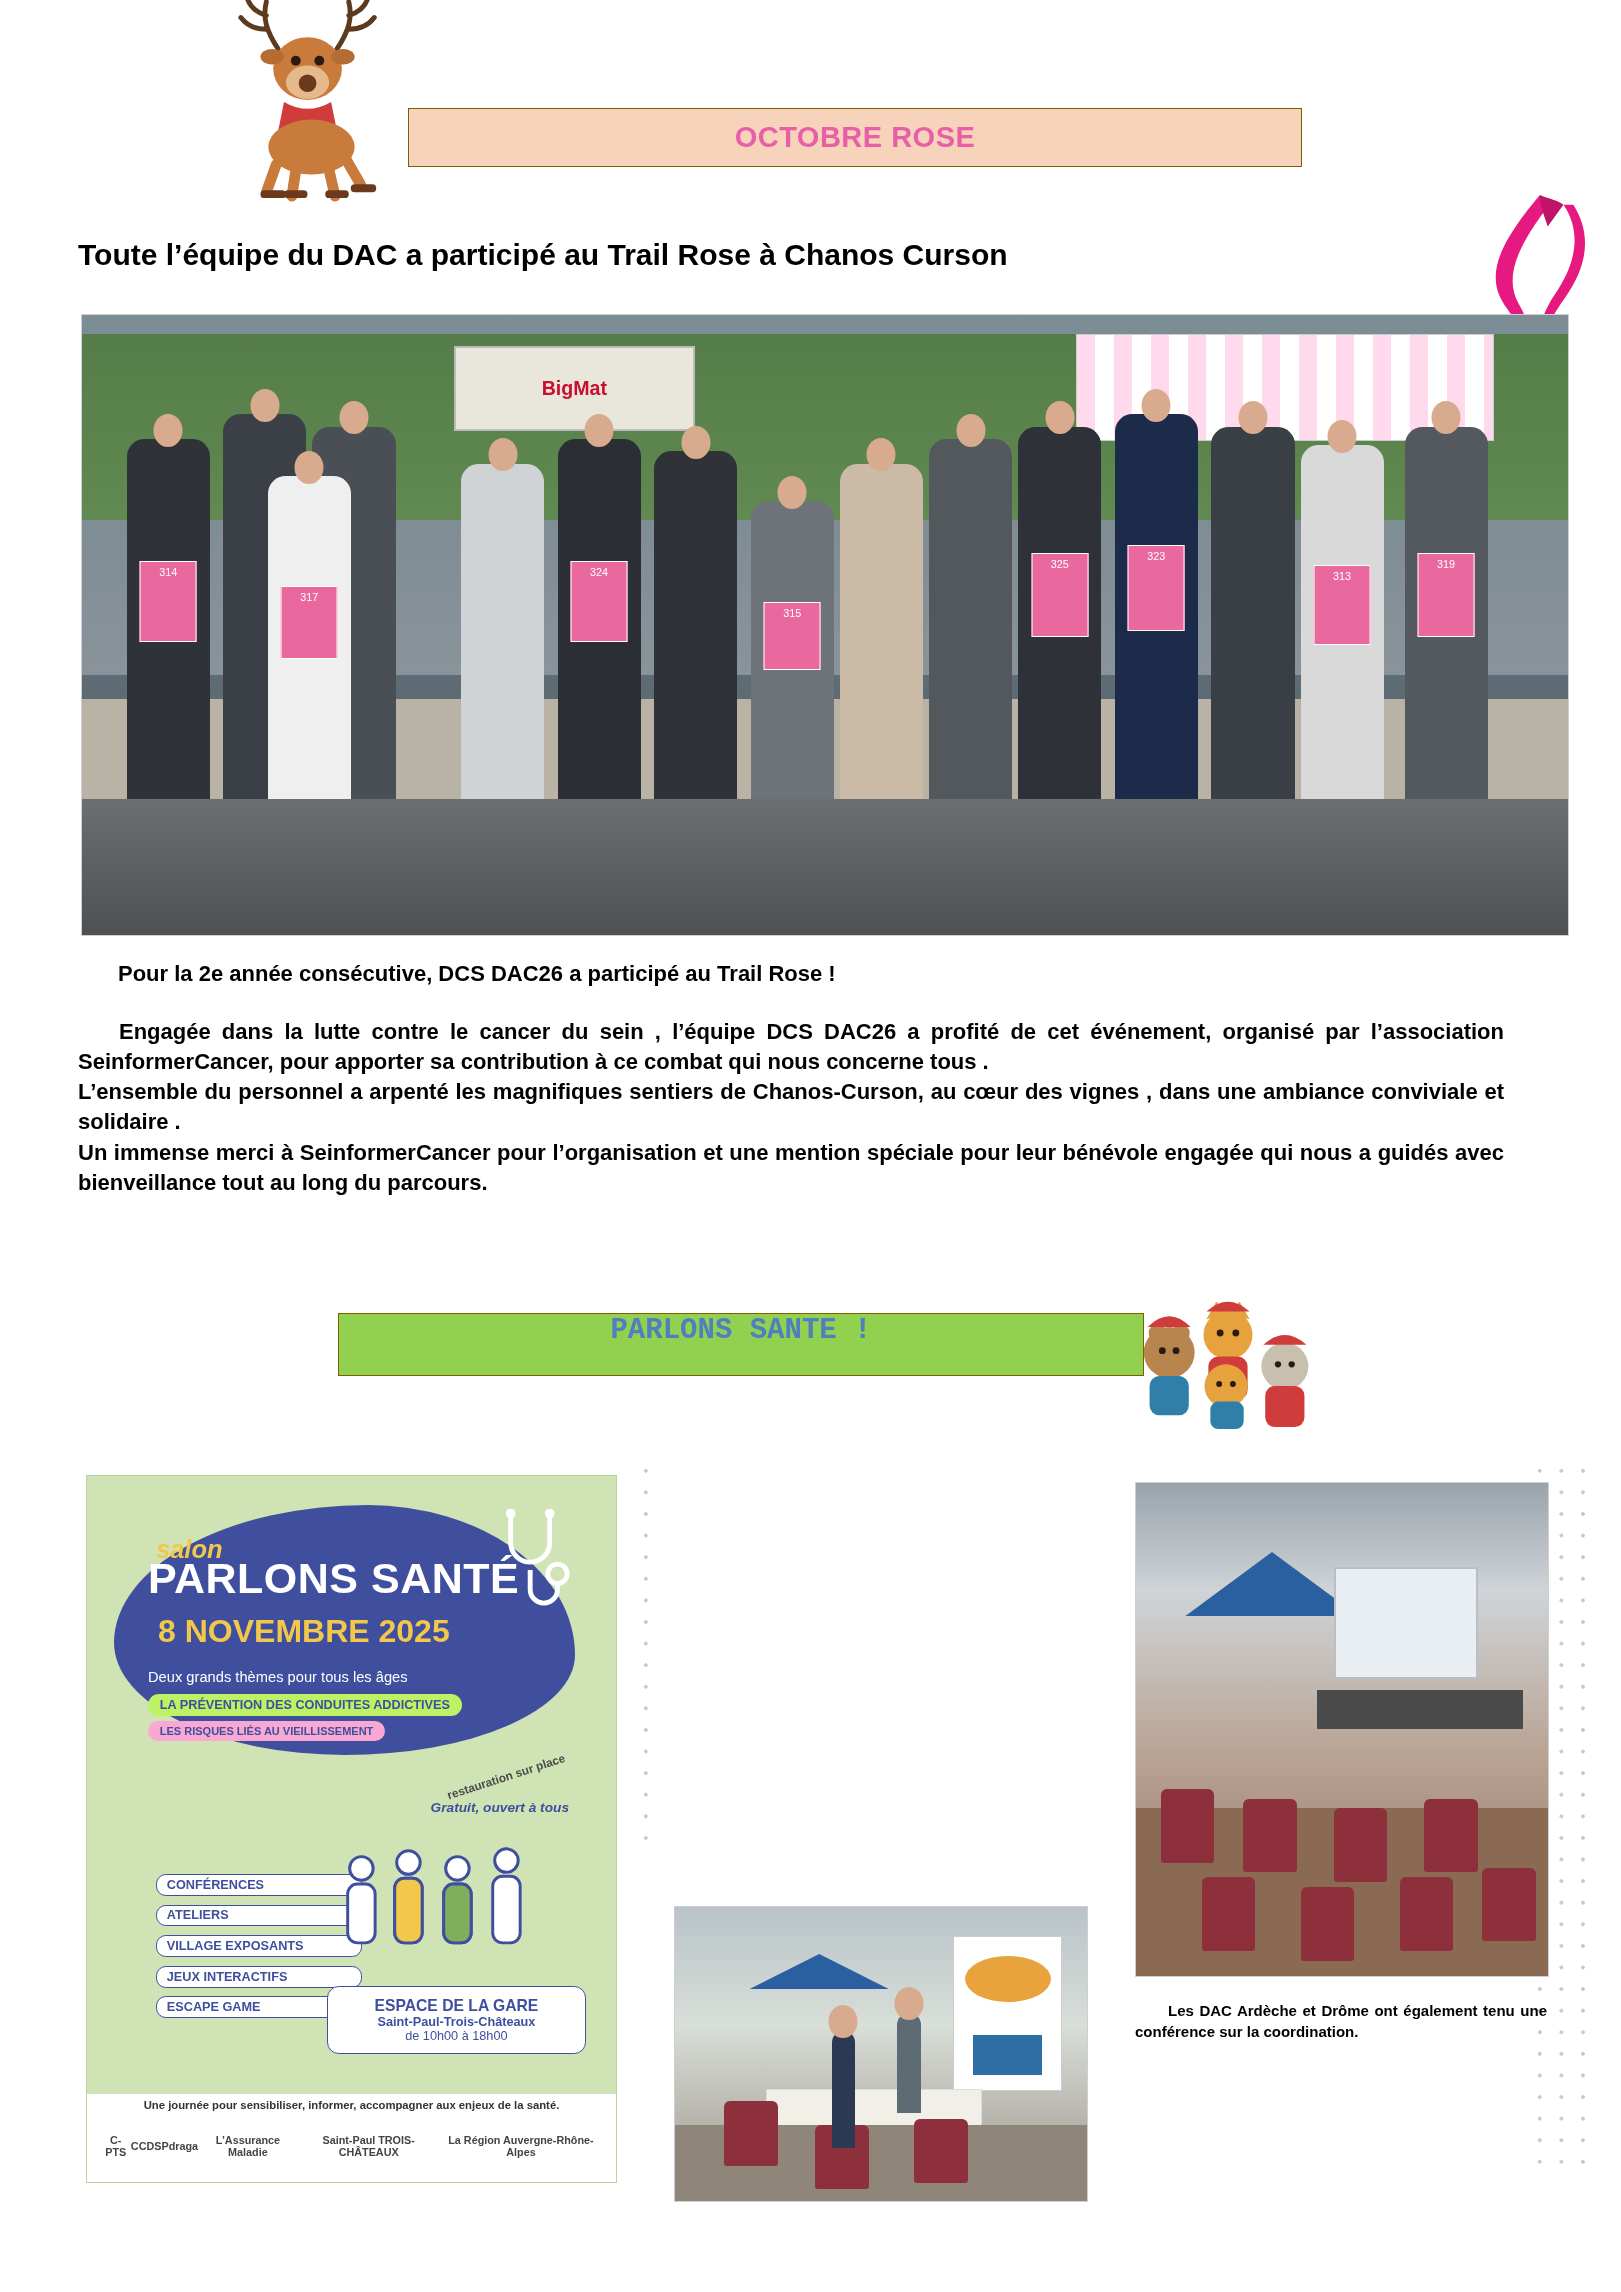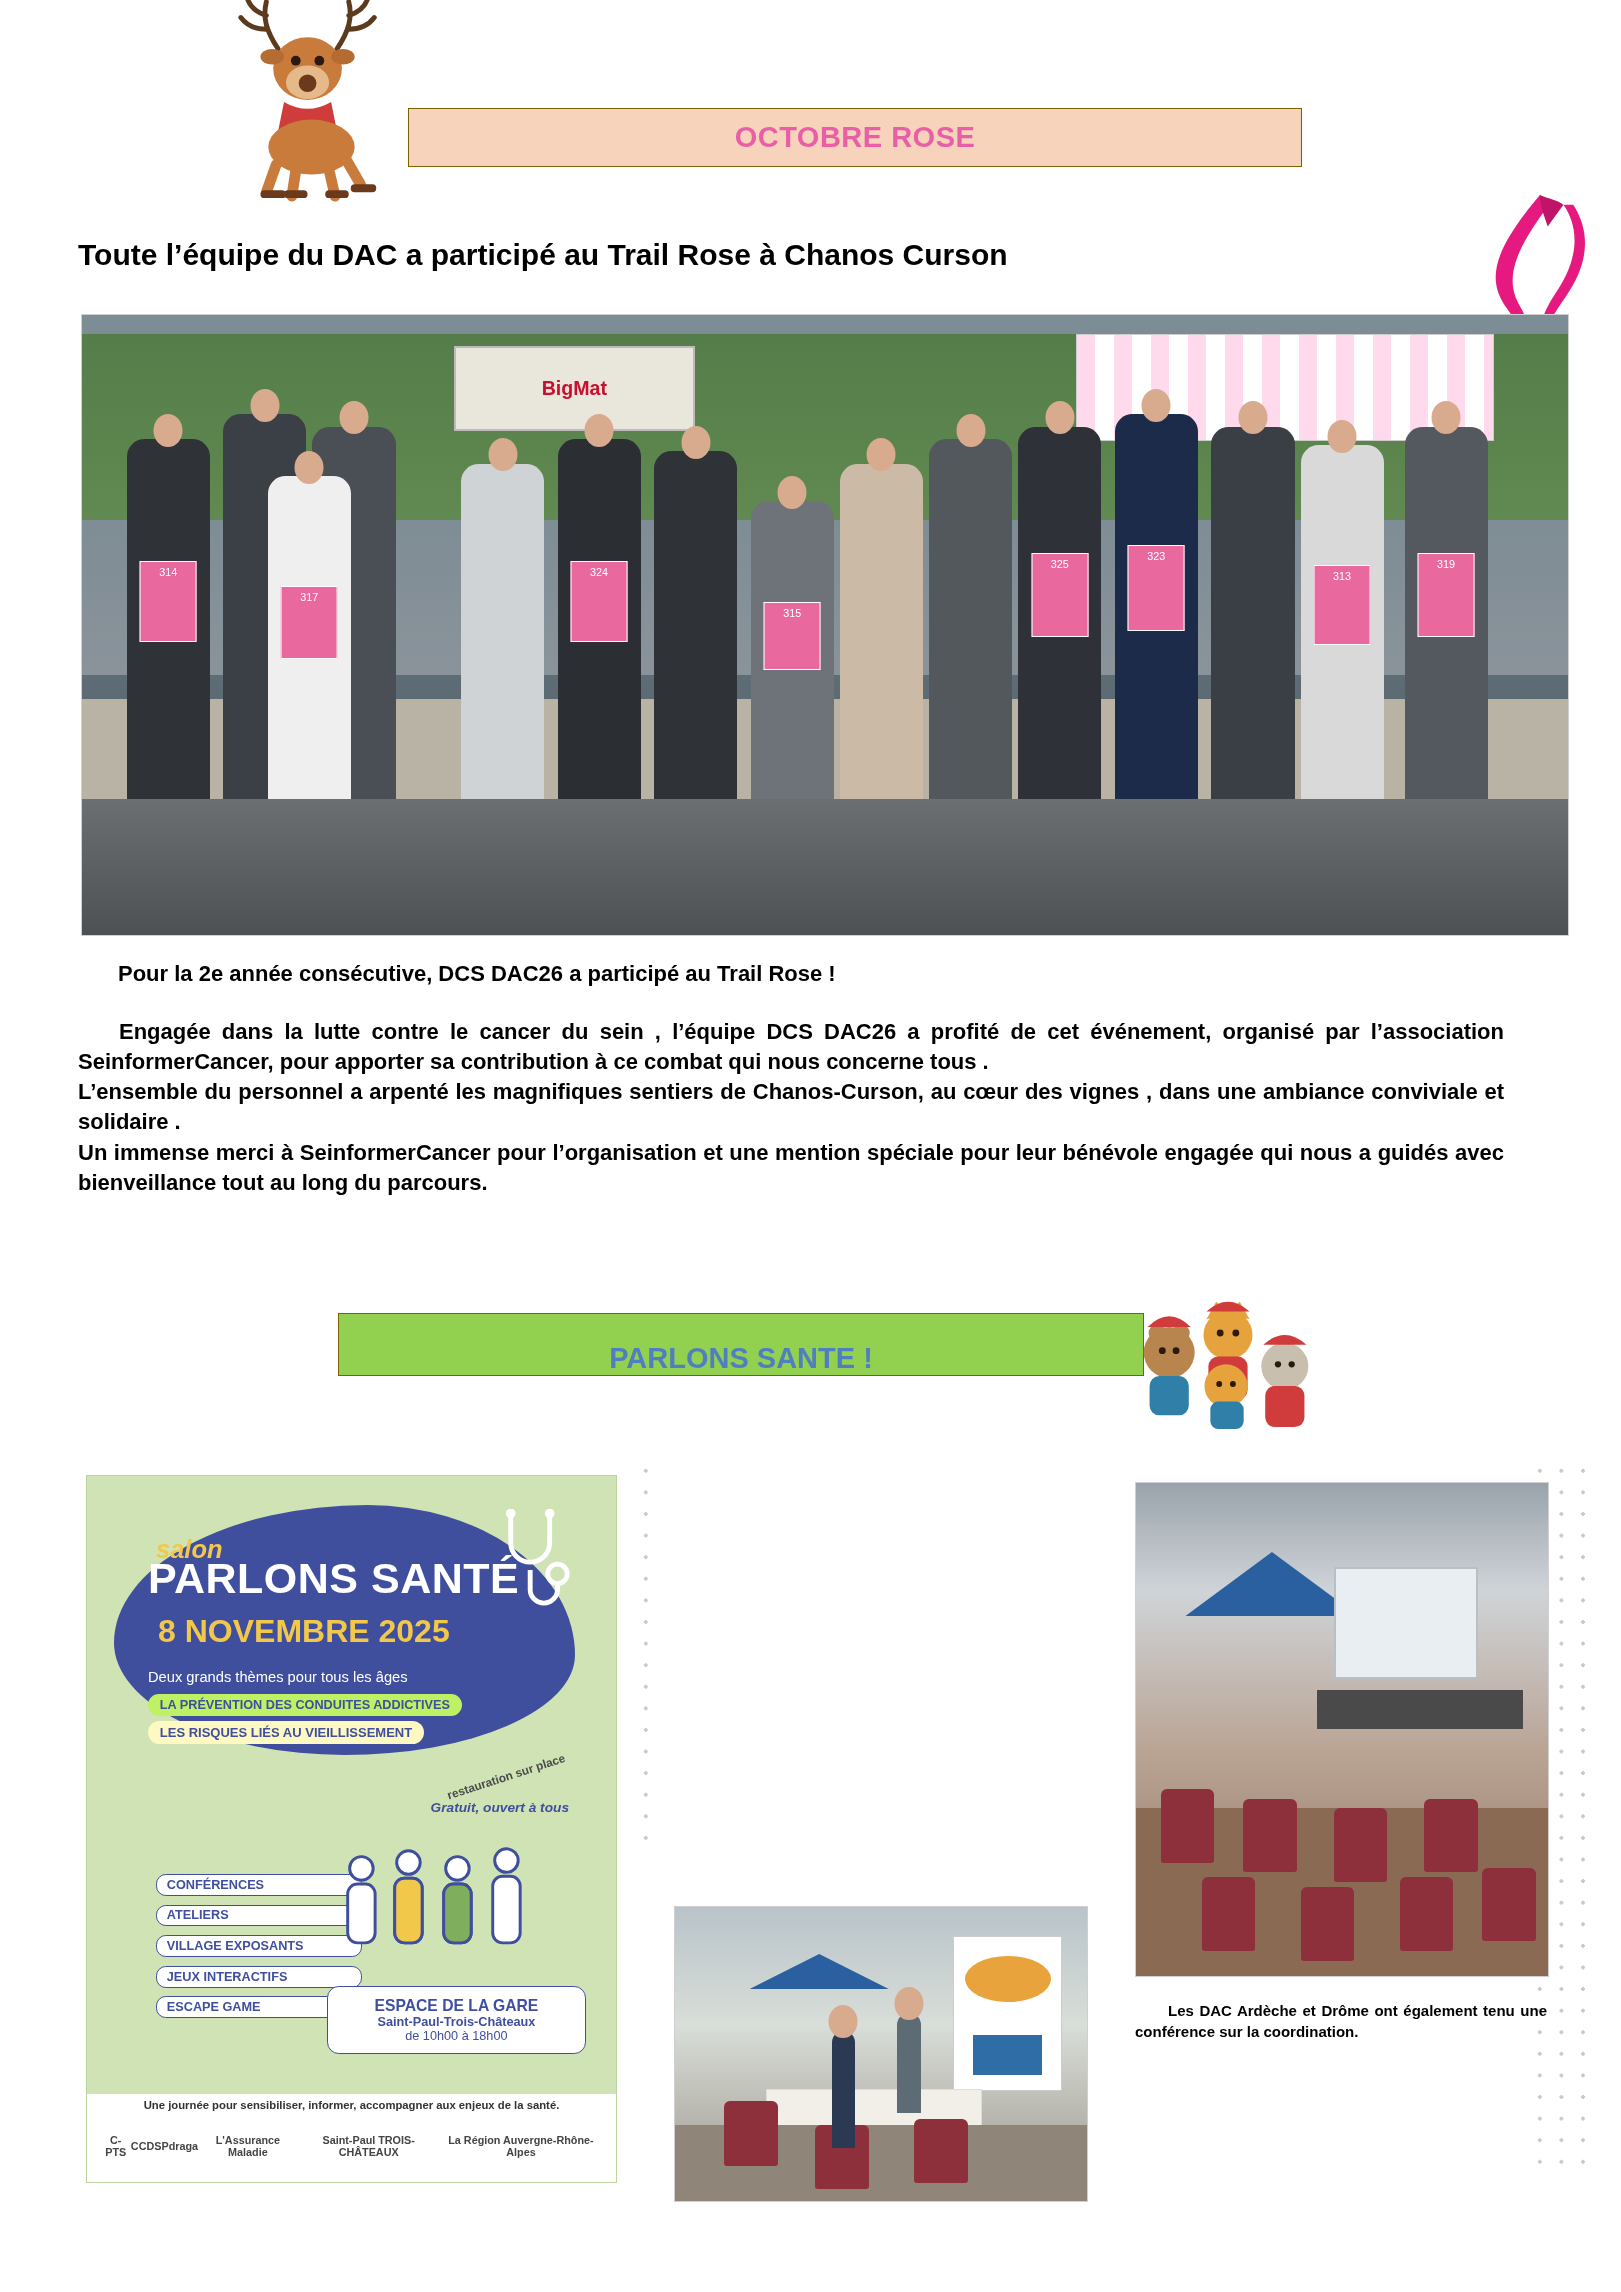--- a/index.html
+++ b/index.html
@@ -158,22 +158,23 @@
   
   .sante-banner {
     position: absolute;
     left: 338px;
     top: 1313px;
     width: 804px;
     height: 61px;
     background: #92d050;
     border: 1px solid #7f6000;
     display: flex;
-    align-items: flex-end;
+    align-items: flex-start;
     justify-content: center;
+    font-family: Liberation Mono, monospace;
   }
   .sante-banner .label {
     color: #4f7fbf;
     font-size: 29px;
     font-weight: bold;
   }
   .dots-field {
     position: absolute;
     left: 647px;
     top: 1274px;
@@ -207,21 +208,21 @@
     position: absolute;
     left: 27.4px; top: 29px; width: 461px; height: 250px;
     background: #3f4f9e;
     border-radius: 55% 45% 50% 50% / 55% 60% 40% 45%;
   }
   .sp-salon { position:absolute; left:69px; top:59px; color:#f2c84b; font-size:25.5px; font-weight:bold; font-style:italic;}
   .sp-title { position:absolute; left:61px; top:78px; color:#ffffff; font-size:43px; font-weight:bold; letter-spacing:0.5px;}
   .sp-date { position:absolute; left:71px; top:137px; color:#f2c84b; font-size:32px; font-weight:bold;}
   .sp-sub { position:absolute; left:61px; top:193px; color:#ffffff; font-size:14.7px;}
   .sp-tag1 { position:absolute; left:61px; top:218px; background:#bef264; color:#3f4f9e; font-size:12.7px; font-weight:bold; padding:3.9px 11.8px; border-radius:11.8px;}
-  .sp-tag2 { position:absolute; left:61px; top:245px; background:#fef9c3; color:#3f4f9e; font-size:13px; font-weight:bold; padding:3.9px 11.8px; border-radius:11.8px;}
+  .sp-tag2 { position:absolute; left:61px; top:245px; background:#f9a8d4; color:#3f4f9e; font-size:11px; font-weight:bold; padding:3.9px 11.8px; border-radius:11.8px;}
   .sp-steth { position:absolute; right:41px; top:33px; width:76px; height:118px; }
   .sp-resto { position:absolute; right:25.5px; top:290px; width:147px; color:#4a4a4a; font-size:11.8px; transform:rotate(-18deg); font-weight:bold;}
   .sp-free { position:absolute; right:47px; top:323px; color:#3f4f9e; font-size:13.7px; font-weight:bold; font-style:italic; text-align:center; line-height:1.25;}
   .sp-list { position:absolute; left:29px; top:382px; width:206px; }
   .sp-list li {
     list-style:none; background:#ffffff; border:1px solid #3f4f9e;
     color:#3f4f9e; font-size:12.7px; font-weight:bold;
     padding:2.9px 9.8px; margin-bottom:8.8px; border-radius:9.8px;
   }
   .sp-place {

